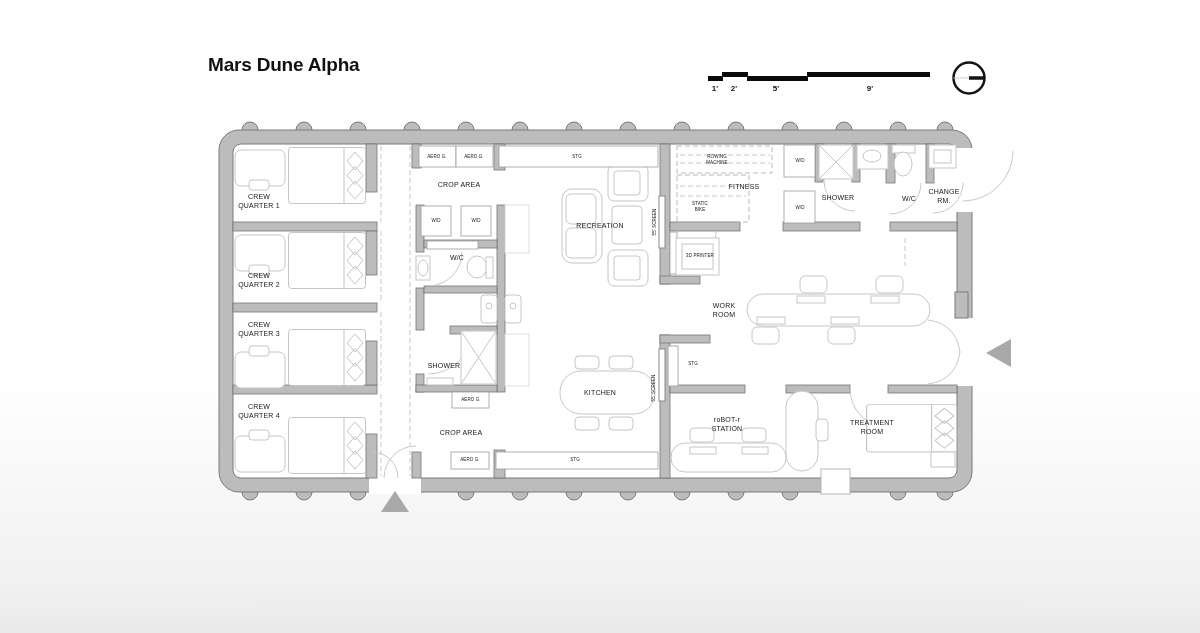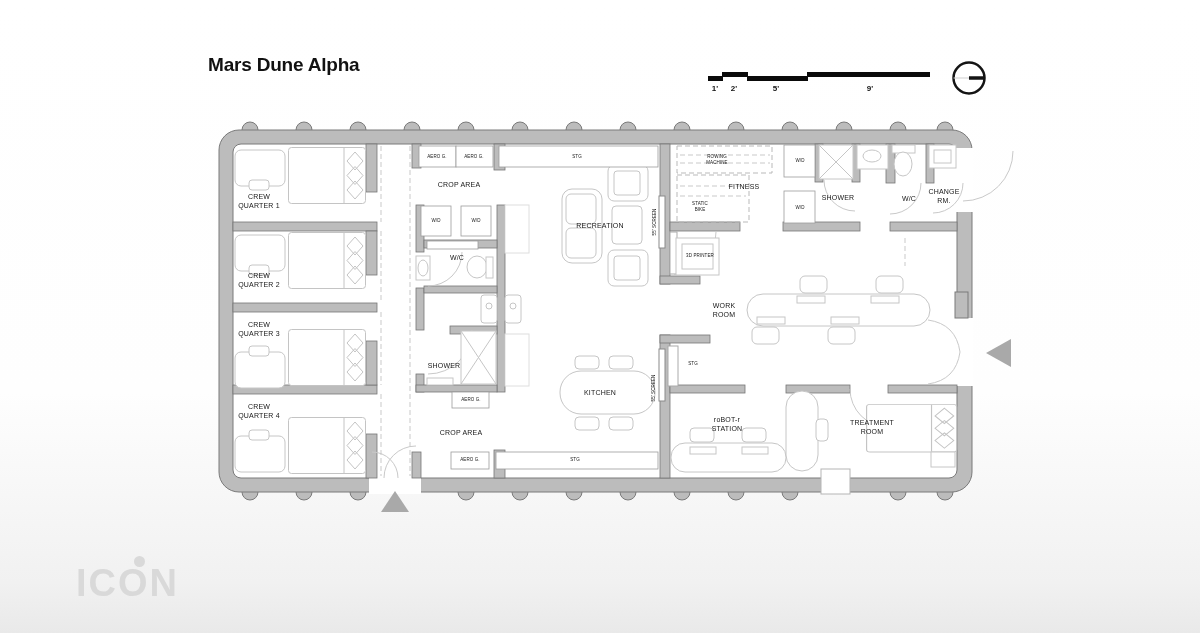--- a/index.html
+++ b/index.html
@@ -334,18 +334,14 @@
   <div class="lbl tiny" style="left:717px;top:160px">
     <span class="ln">ROWING</span>
     <span class="ln">MACHINE</span>
   </div>
   <div class="lbl tiny" style="left:700px;top:207px">
     <span class="ln">STATIC</span>
     <span class="ln">BIKE</span>
   </div>
   <div class="lbl tiny" style="left:700px;top:256px">3D PRINTER</div>
 
-  <div class="logo logo-icon">
-    <span>ICON</span>
-    <span class="icon-dot"></span>
-  </div>
 
 </div>
 
 </body></html>

